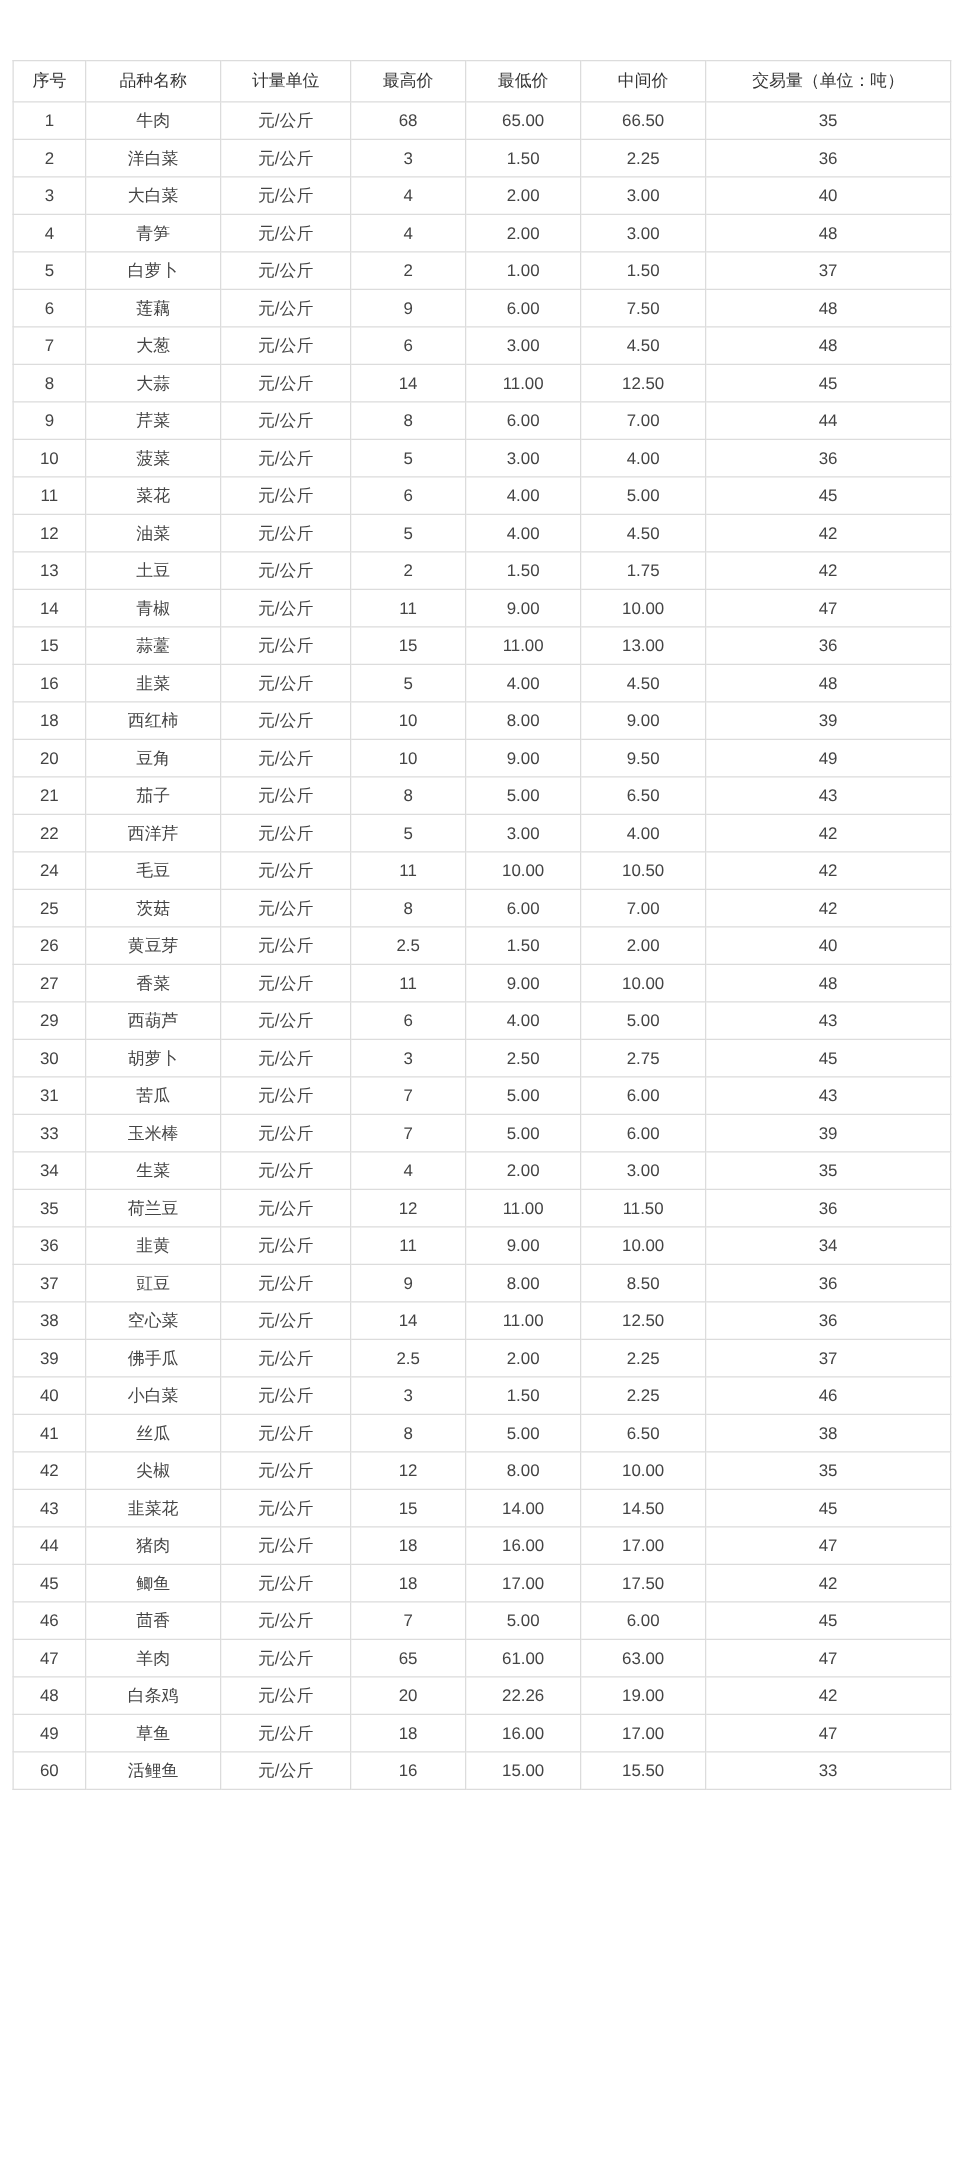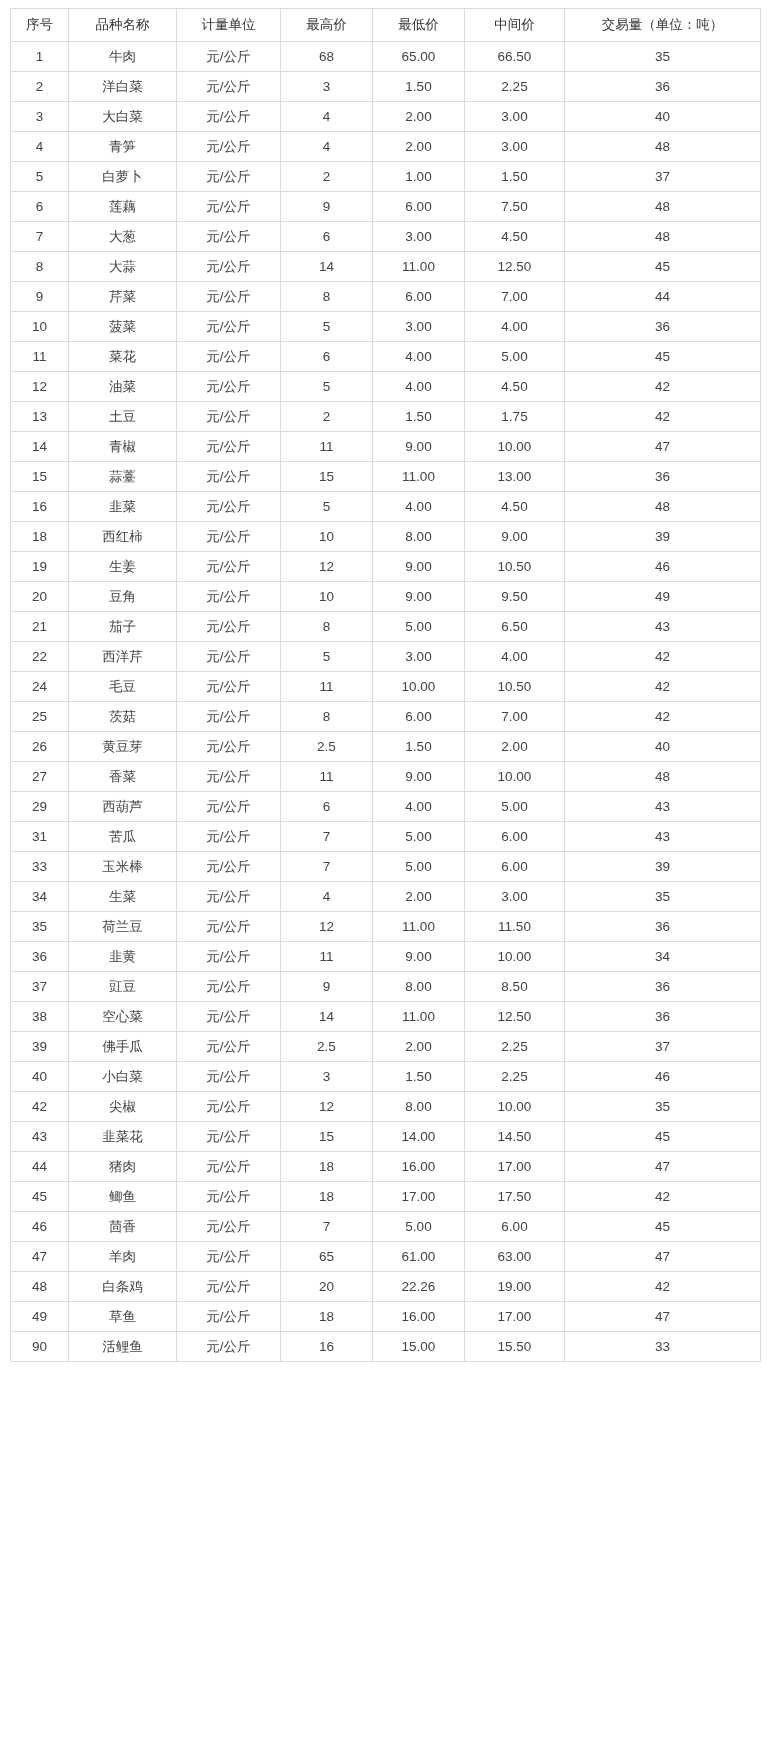--- a/index.html
+++ b/index.html
@@ -16,20 +16,21 @@
   .page {
     width: 770px;
     box-sizing: border-box;
     padding: 8px 10px 10px 10px;
   }
   table.price-table {
     border-collapse: collapse;
     width: 750px;
     table-layout: fixed;
     font-size: 13.5px;
+    margin-top: 40px;
   }
   table.price-table th,
   table.price-table td {
     border: 1px solid #dcdcdc;
     text-align: center;
     vertical-align: middle;
     height: 29px;
     line-height: 29px;
     padding: 0 2px;
     overflow: hidden;
@@ -227,29 +228,20 @@
         <tr>
           <td>18</td>
           <td>西红柿</td>
           <td>元/公斤</td>
           <td>10</td>
           <td>8.00</td>
           <td>9.00</td>
           <td>39</td>
         </tr>
         <tr>
-          <td>19</td>
-          <td>生姜</td>
-          <td>元/公斤</td>
-          <td>12</td>
-          <td>9.00</td>
-          <td>10.50</td>
-          <td>46</td>
-        </tr>
-        <tr>
           <td>20</td>
           <td>豆角</td>
           <td>元/公斤</td>
           <td>10</td>
           <td>9.00</td>
           <td>9.50</td>
           <td>49</td>
         </tr>
         <tr>
           <td>21</td>
@@ -308,20 +300,29 @@
         <tr>
           <td>29</td>
           <td>西葫芦</td>
           <td>元/公斤</td>
           <td>6</td>
           <td>4.00</td>
           <td>5.00</td>
           <td>43</td>
         </tr>
         <tr>
+          <td>30</td>
+          <td>胡萝卜</td>
+          <td>元/公斤</td>
+          <td>3</td>
+          <td>2.50</td>
+          <td>2.75</td>
+          <td>45</td>
+        </tr>
+        <tr>
           <td>31</td>
           <td>苦瓜</td>
           <td>元/公斤</td>
           <td>7</td>
           <td>5.00</td>
           <td>6.00</td>
           <td>43</td>
         </tr>
         <tr>
           <td>33</td>
@@ -389,20 +390,29 @@
         <tr>
           <td>40</td>
           <td>小白菜</td>
           <td>元/公斤</td>
           <td>3</td>
           <td>1.50</td>
           <td>2.25</td>
           <td>46</td>
         </tr>
         <tr>
+          <td>41</td>
+          <td>丝瓜</td>
+          <td>元/公斤</td>
+          <td>8</td>
+          <td>5.00</td>
+          <td>6.50</td>
+          <td>38</td>
+        </tr>
+        <tr>
           <td>42</td>
           <td>尖椒</td>
           <td>元/公斤</td>
           <td>12</td>
           <td>8.00</td>
           <td>10.00</td>
           <td>35</td>
         </tr>
         <tr>
           <td>43</td>
@@ -461,21 +471,21 @@
         <tr>
           <td>49</td>
           <td>草鱼</td>
           <td>元/公斤</td>
           <td>18</td>
           <td>16.00</td>
           <td>17.00</td>
           <td>47</td>
         </tr>
         <tr>
-          <td>90</td>
+          <td>60</td>
           <td>活鲤鱼</td>
           <td>元/公斤</td>
           <td>16</td>
           <td>15.00</td>
           <td>15.50</td>
           <td>33</td>
         </tr>
       </tbody>
   </table>
 </div>

